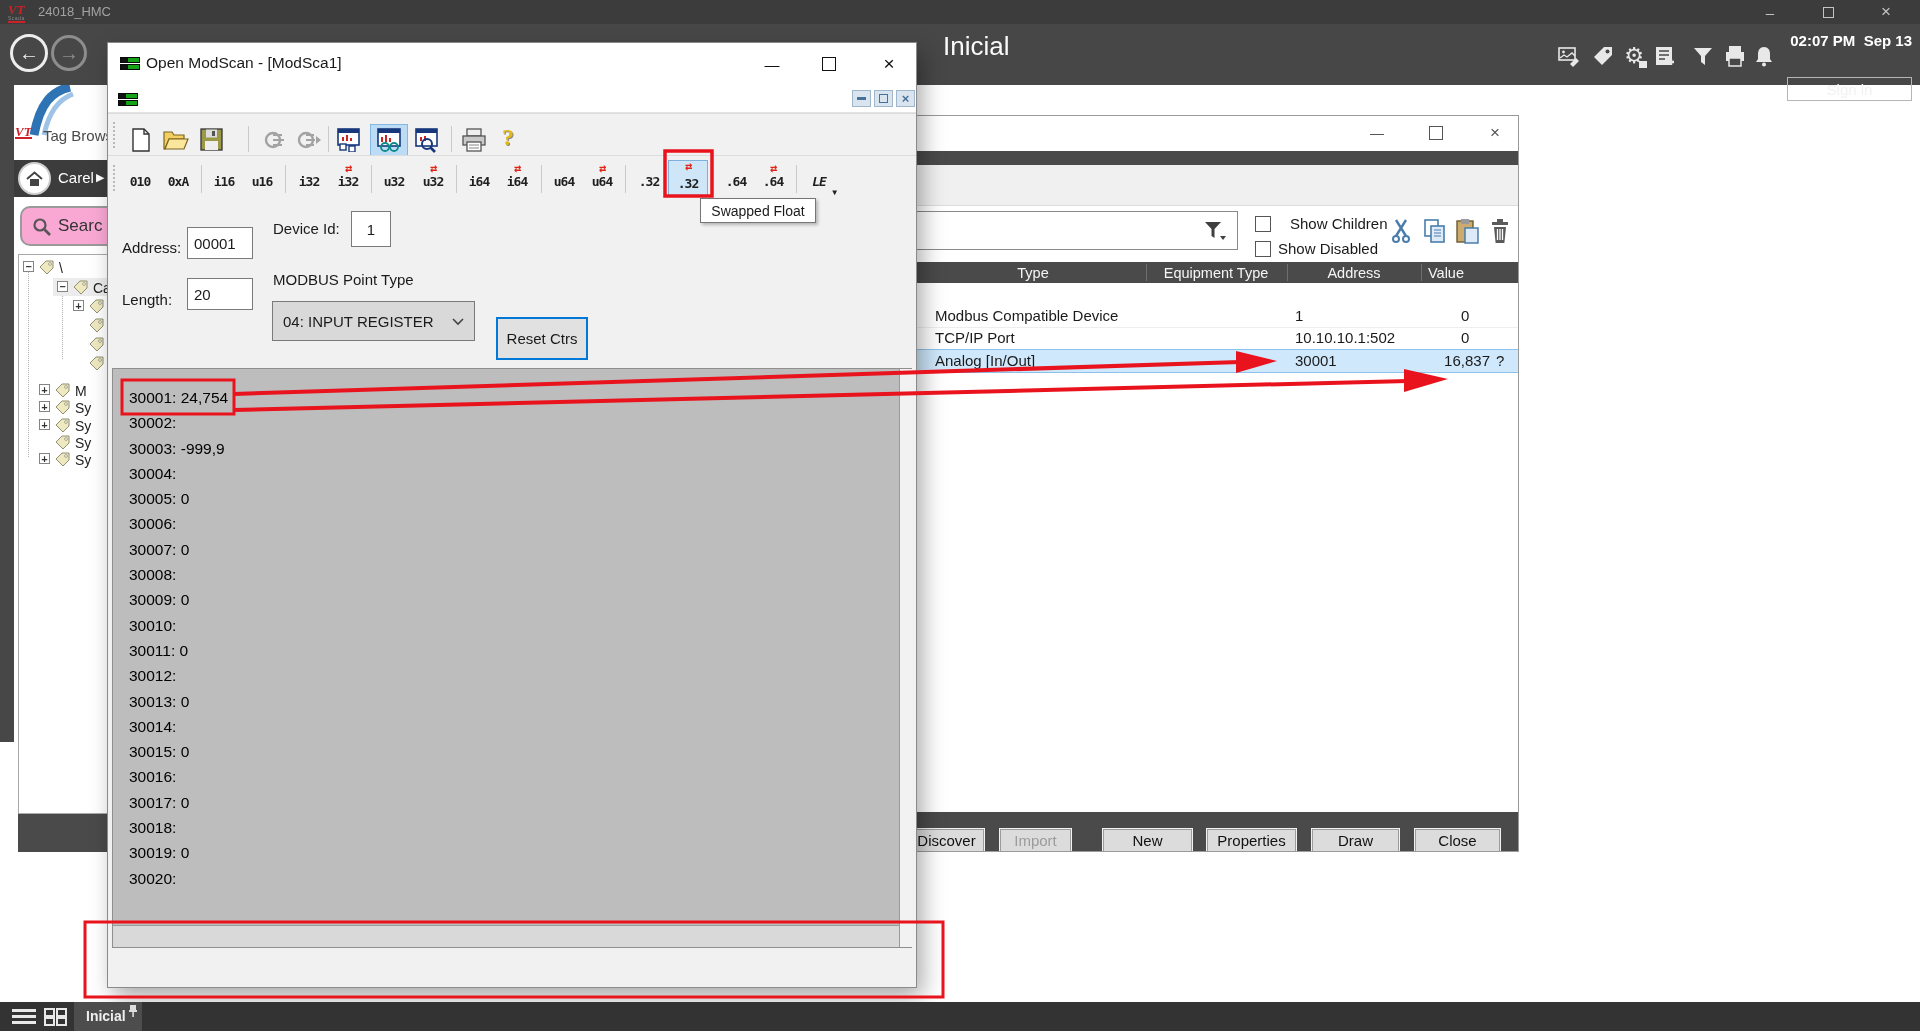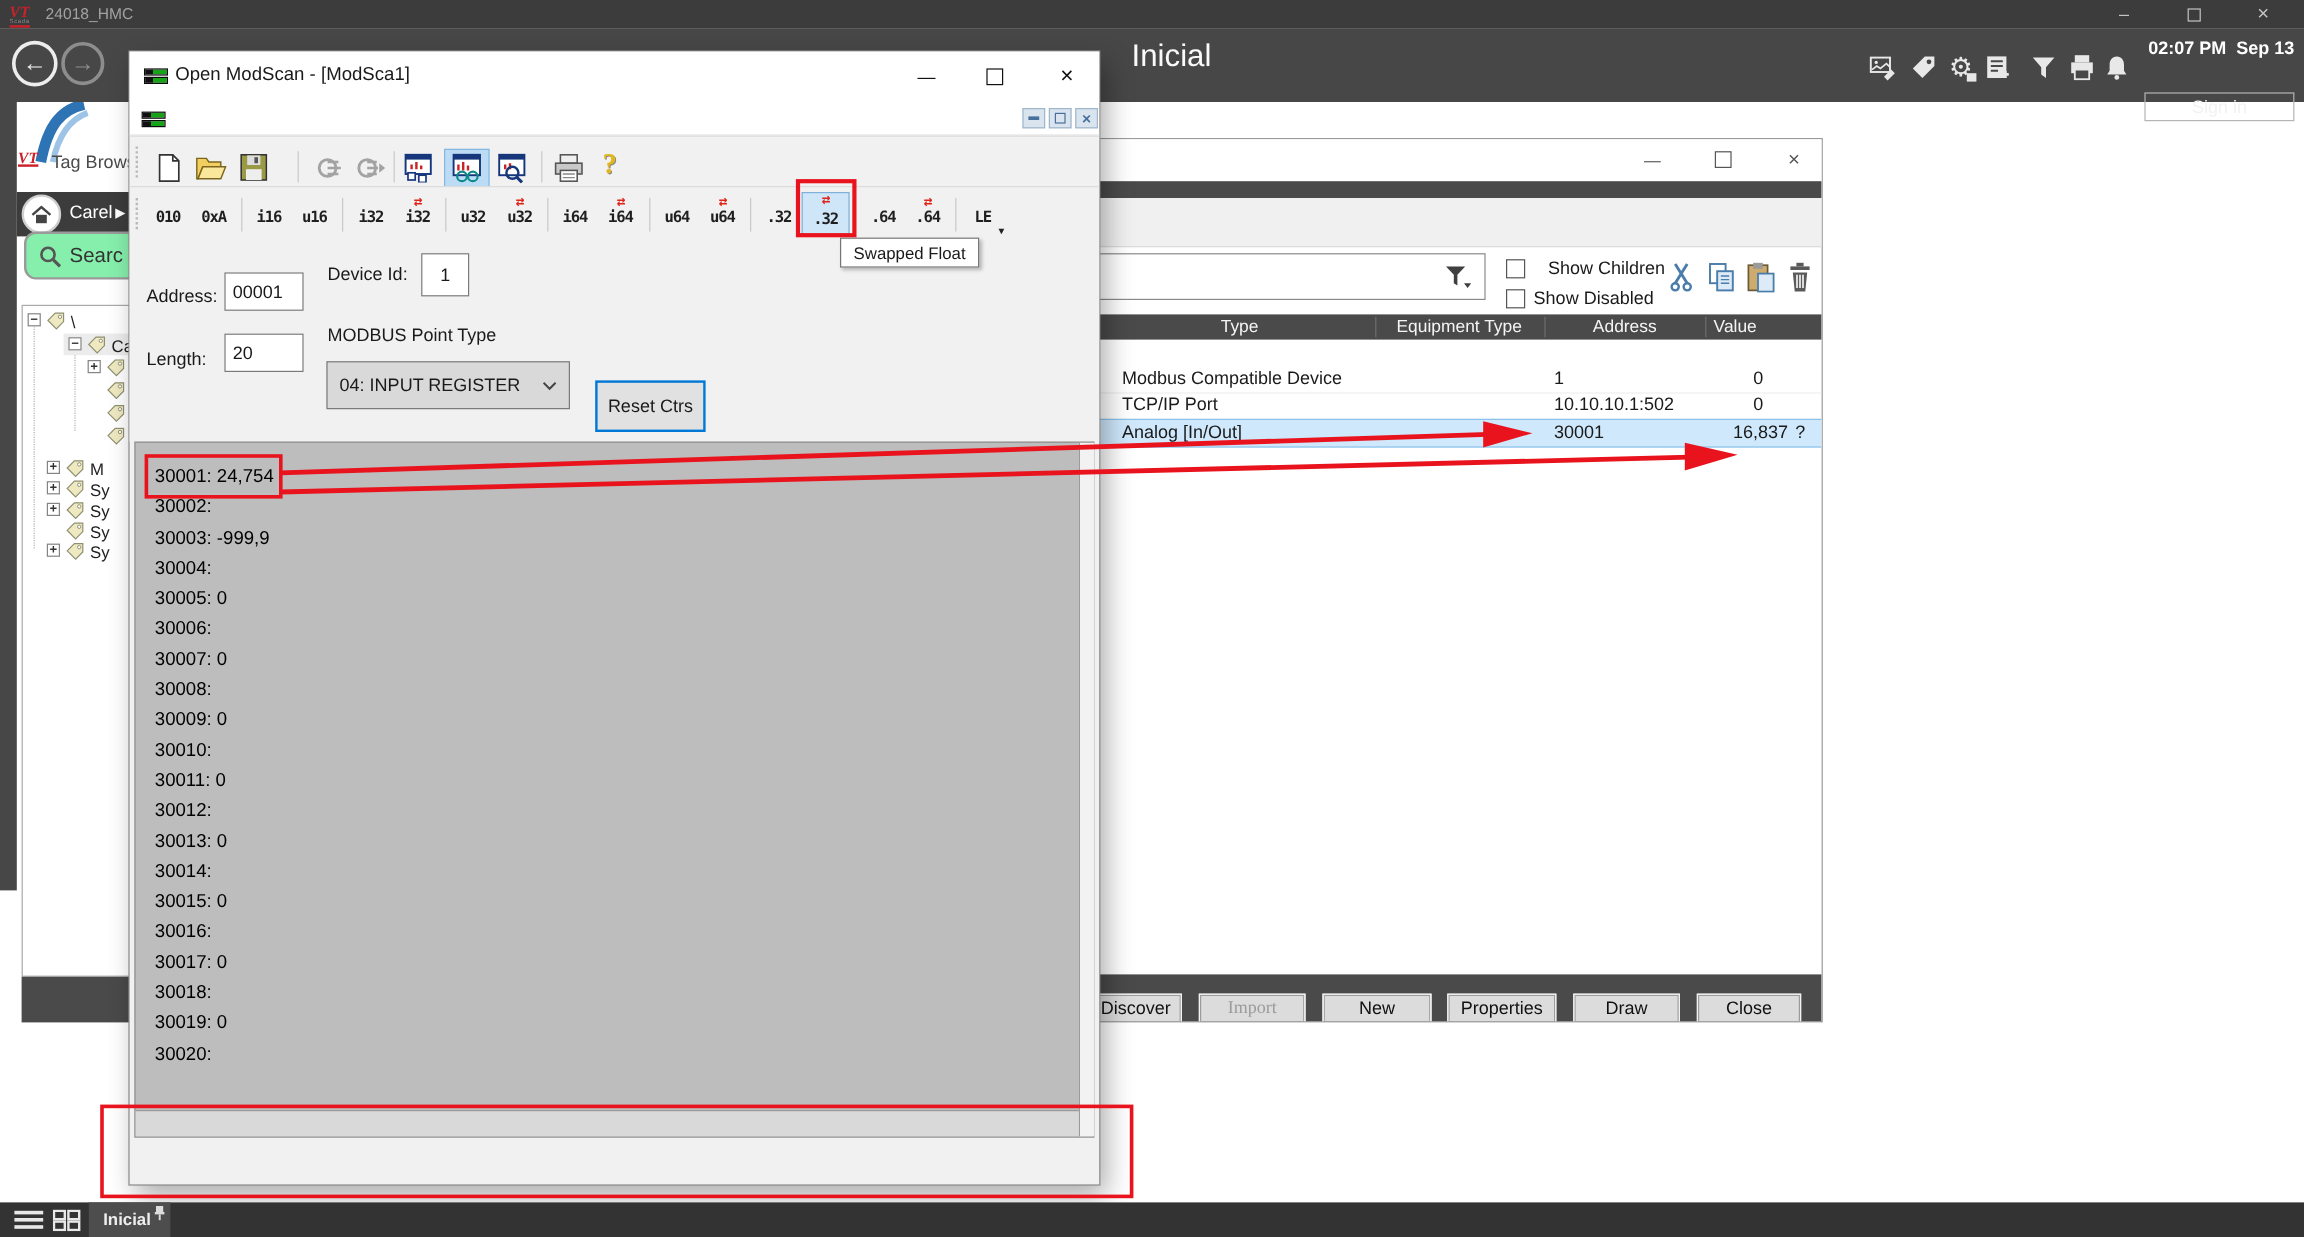--- a/index.html
+++ b/index.html
@@ -146,21 +146,21 @@
     <div class="abs" style="left:4px;top:2px;width:33px;height:33px;border-radius:50%;background:#fff;border:2px solid #cfcfcf;display:flex;align-items:center;justify-content:center;box-sizing:border-box">
       <svg width="17" height="16" viewBox="0 0 17 16">
           <path d="M1 8l7.5-6.5L16 8" fill="none" stroke="#444" stroke-width="2"></path>
           <rect x="4" y="8" width="9" height="7" fill="#444"></rect>
         </svg>
     </div>
     <span class="abs" style="left:44px;top:9px;color:#fff;font-size:15px">Carel</span>
     <span class="abs" style="left:82px;top:11px;color:#fff;font-size:11px">▶</span>
   </div>
 
-  <div class="abs" style="left:20px;top:193px;width:140px;height:40px;background:#86efac;border:2px solid #9a9a9a;border-radius:10px;box-sizing:border-box">
+  <div class="abs" style="left:20px;top:206px;width:140px;height:40px;background:#f9a8d4;border:2px solid #9a9a9a;border-radius:10px;box-sizing:border-box">
     <svg class="abs" style="left:10px;top:9px" width="20" height="20" viewBox="0 0 20 20">
       <circle cx="8" cy="8" r="5.5" fill="none" stroke="#555" stroke-width="2.2"></circle>
         <path d="M12.5 12.5L18 18" stroke="#555" stroke-width="2.6"></path>
     </svg>
     <span class="abs" style="left:36px;top:8px;font-size:17px;color:#333">Searc</span>
   </div>
 
   <div class="abs treebox" style="left:18px;top:254px;width:150px;height:558px">
     <div class="abs" style="left:9px;top:12px;width:1px;height:190px;border-left:1px dotted #b0b0b0"></div>
     <div class="abs" style="left:43px;top:32px;width:1px;height:72px;border-left:1px dotted #b0b0b0"></div>
@@ -328,21 +328,21 @@
         <span class="tcell" style="left: 19px;">Analog [In/Out]</span>
         <span class="tcell" style="left: 379px;">30001</span>
         <span class="tcell" style="left: 490px; width: 84px; text-align: right;">16,837</span>
         <span class="tcell" style="left: 580px;">?</span>
       </div>
     </div>
 
   <div class="abs" style="left:0;top:696px;width:602px;height:45px;background:#4a4a4a"></div>
   <div id="dlg-buttons">
       <div class="dbtn" style="left: -8px; width: 77px;">Discover</div>
-      <div class="dbtn dis" style="left: 83px; width: 89px; font-family: Liberation Serif, serif;">Import</div>
+      <div class="dbtn dis" style="left: 83px; width: 73px;">Import</div>
       <div class="dbtn" style="left: 186px; width: 91px;">New</div>
       <div class="dbtn" style="left: 290px; width: 91px;">Properties</div>
       <div class="dbtn" style="left: 395px; width: 89px;">Draw</div>
       <div class="dbtn" style="left: 498px; width: 87px;">Close</div>
     </div>
 </div>
 
 <div class="abs" id="modscan" style="z-index:3">
 
   <div class="abs" style="left:0;top:0;width:808px;height:42px;background:#fff">
@@ -507,21 +507,21 @@
         <span class="swap">⇄</span>
         <span class="lb">.32</span>
       </div>
       <div class="fmt" style="left: 611px;">
         <span class="lb">.64</span>
       </div>
       <div class="fmt" style="left: 648px;">
         <span class="swap">⇄</span>
         <span class="lb">.64</span>
       </div>
-      <div class="fmt" style="left: 694px;">
+      <div class="fmt" style="left: 694px; font-style: italic;">
         <span class="lb">LE</span>
         <span class="caret">▼</span>
       </div>
     </div>
 
   <div class="abs" style="left:0;top:156px;width:808px;height:169px;background:#f1f1f1">
     <span class="lbl" style="left:14px;top:40px">Address:</span>
     <div class="inp" style="left:79px;top:28px;width:66px;height:32px">
         <span>00001</span>
       </div>

